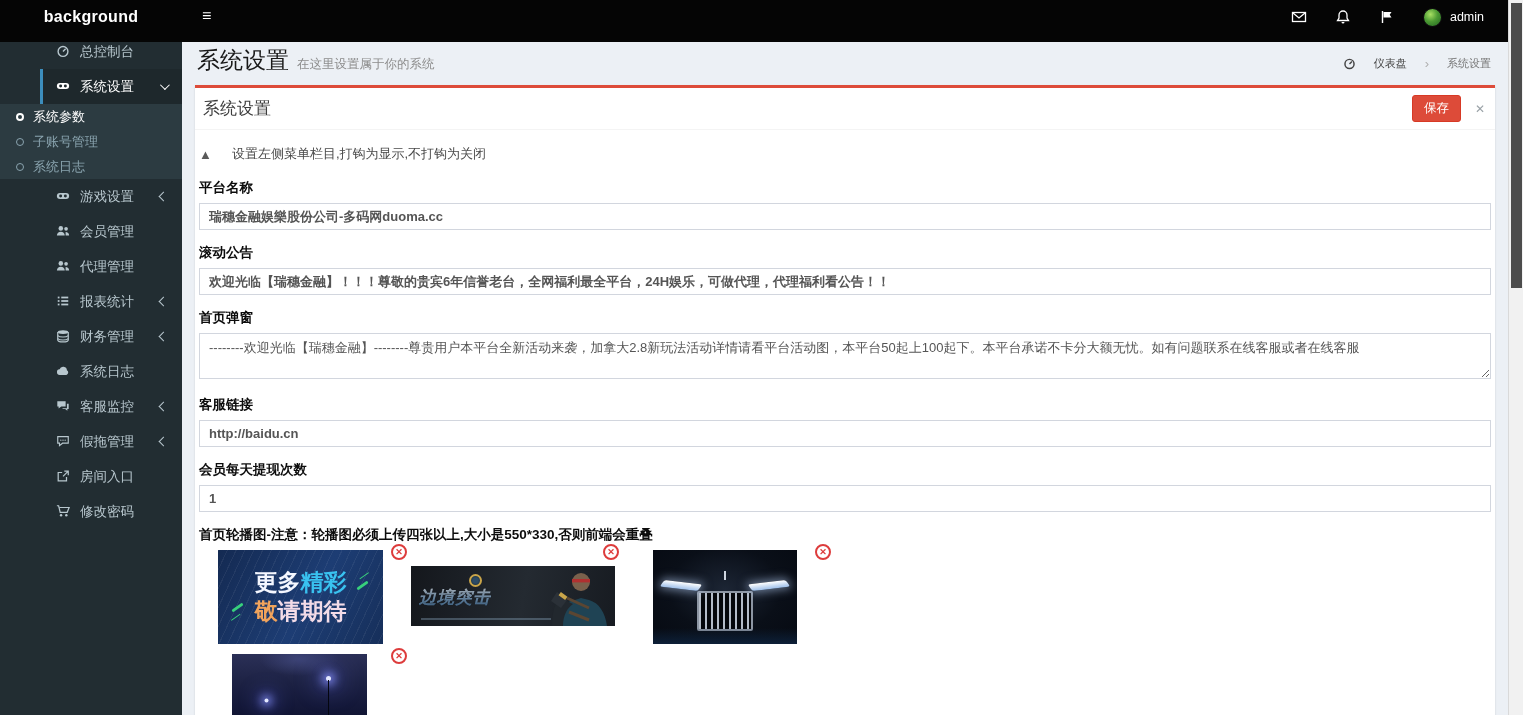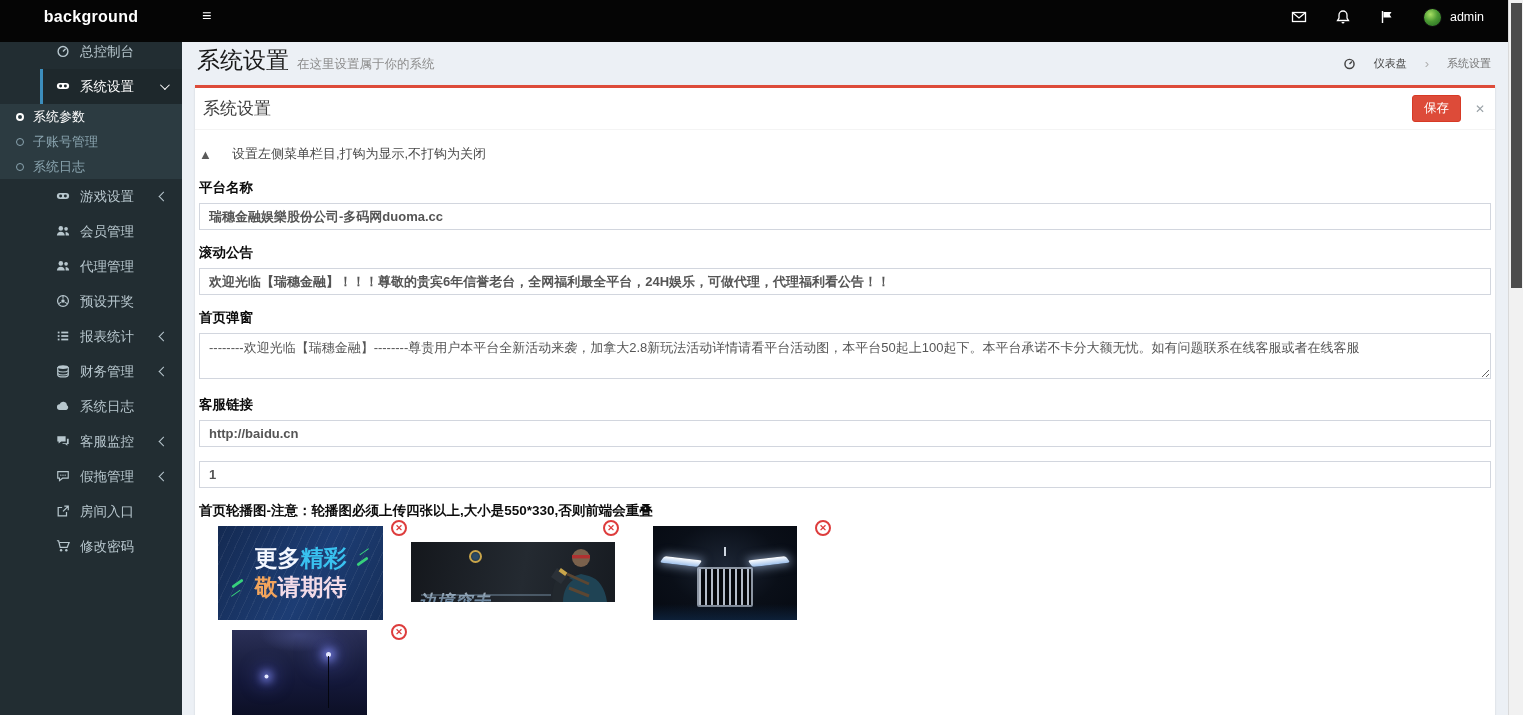--- a/index.html
+++ b/index.html
@@ -95,21 +95,21 @@
   .b1 .c-pink  { color:#f3dce8; }
   .tick { position:absolute; width:13px; height:3px; background:#37d07c; border-radius:2px; }
   .tick-r { right:14px; top:34px; transform:rotate(-35deg); box-shadow:7px -7px 0 -1px #37d07c; }
   .tick-l { left:13px; top:56px; transform:rotate(-35deg); box-shadow:-7px 7px 0 -1px #37d07c; }
   
   .b2 { left:212px; top:22px; width:204px; height:60px;
         background:linear-gradient(100deg,#14171c 0%,#242a31 55%,#171b21 100%); }
   .b2-logo { position:absolute; left:8px; top:20px; font-size:17px; font-weight:800; font-style:italic;
              letter-spacing:1px; background:linear-gradient(180deg,#eaf5ff 10%,#8db7dd 55%,#40709c 100%);
              -webkit-background-clip:text; background-clip:text; color:transparent;
-             text-shadow:0 0 1px rgba(20,30,40,.4);margin-top:28px; }
+             text-shadow:0 0 1px rgba(20,30,40,.4); }
   .b2-emblem { position:absolute; left:58px; top:8px; width:13px; height:13px; border-radius:50%;
                border:2px solid #c9a54a; background:radial-gradient(circle,#2c4b66 40%,#16242f 100%); }
   .b2-caption { position:absolute; left:10px; bottom:6px; width:130px; height:2px; background:rgba(150,180,205,.35); }
   .b2 svg.soldier { position:absolute; right:0; bottom:0; width:92px; height:58px; }
   
   .b3 { left:454px; top:6px; width:144px; height:94px;
         background:radial-gradient(ellipse at 50% 42%, #1c2534 0%, #0a0f18 55%, #060a12 100%); }
   .b3 .ornament { position:absolute; left:50%; top:22%; width:2px; height:9px; background:#cfd6e0; transform:translateX(-50%); }
   .b3 .grille { position:absolute; left:50%; top:44%; transform:translateX(-50%); width:56px; height:40px;
                 background:repeating-linear-gradient(90deg,#b4bcc8 0 2px,#05070b 2px 6px);
@@ -238,30 +238,20 @@
         <svg viewBox="0 0 16 16" fill="currentColor">
           <circle cx="5.5" cy="5" r="2.6"></circle>
           <path d="M1 13c0-2.6 2-4.2 4.5-4.2S10 10.4 10 13z"></path>
           <circle cx="11.5" cy="5.5" r="2.1"></circle>
           <path d="M11 9.2c2.3 0 4 1.5 4 3.8h-4z"></path>
         </svg>
       </span>
     <span>代理管理</span>
   </div>
 
-  <div class="sb-item">
-    <span class="sb-ic">
-        <svg viewBox="0 0 16 16">
-          <circle cx="8" cy="8" r="6.2" fill="none" stroke="currentColor" stroke-width="1.4"></circle>
-          <circle cx="8" cy="8" r="2" fill="currentColor"></circle>
-          <path d="M8 2v3.5M3.2 11l2.9-1.7M12.8 11 9.9 9.3" stroke="currentColor" stroke-width="1.2" fill="none"></path>
-        </svg>
-      </span>
-    <span>预设开奖</span>
-  </div>
 
   <div class="sb-item">
     <span class="sb-ic">
         <svg viewBox="0 0 16 16" fill="currentColor">
           <rect x="2" y="3" width="2" height="2"></rect>
           <rect x="6" y="3" width="8" height="2"></rect>
           <rect x="2" y="7" width="2" height="2"></rect>
           <rect x="6" y="7" width="8" height="2"></rect>
           <rect x="2" y="11" width="2" height="2"></rect>
           <rect x="6" y="11" width="8" height="2"></rect>
@@ -383,20 +373,21 @@
         <label>首页弹窗</label>
         <textarea style="">--------欢迎光临【瑞穗金融】--------尊贵用户本平台全新活动来袭，加拿大2.8新玩法活动详情请看平台活动图，本平台50起上100起下。本平台承诺不卡分大额无忧。如有问题联系在线客服或者在线客服</textarea>
       </div>
 
       <div class="fg">
         <label>客服链接</label>
         <input type="text" value="http://baidu.cn" style="">
       </div>
 
       <div class="fg">
+        <label>会员每天提现次数</label>
         <input type="text" value="1" style="">
       </div>
 
       <div class="carousel-label">首页轮播图-注意：轮播图必须上传四张以上,大小是550*330,否则前端会重叠</div>
 
       <div class="carousel-area">
         <div class="banner b1">
           <div><span class="c-white">更多</span><span class="c-cyan">精彩</span></div>
           <div><span class="c-orange">敬</span><span class="c-pink">请期待</span></div>
           <span class="tick tick-r"></span>

